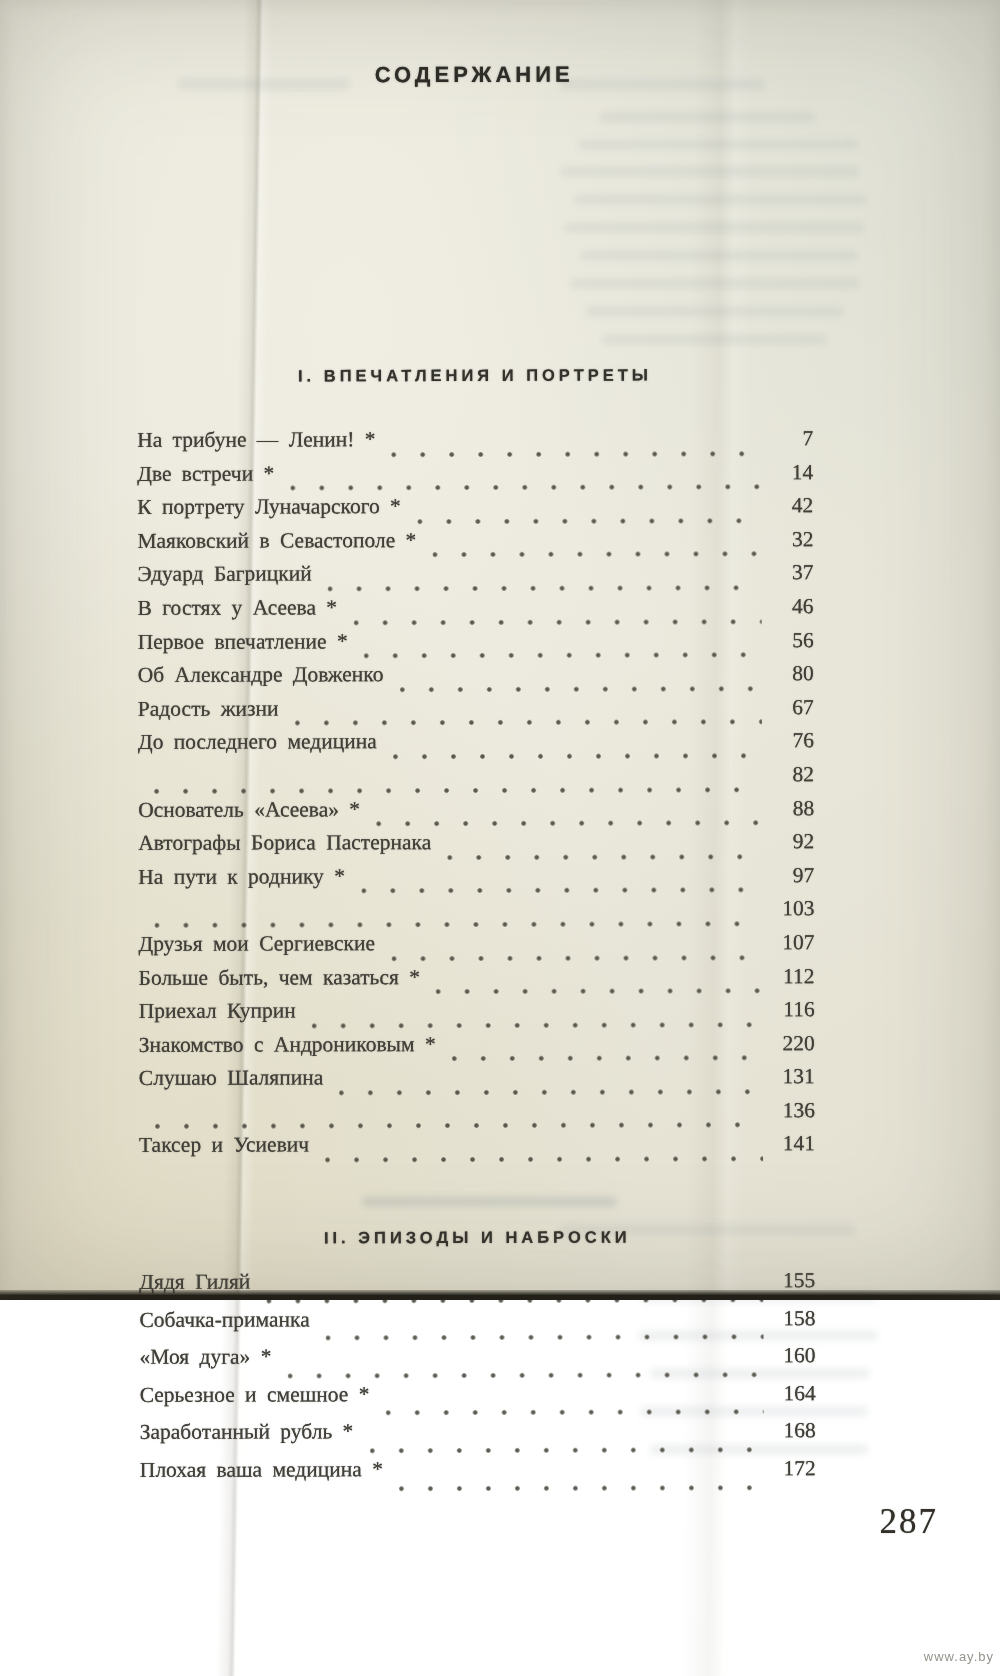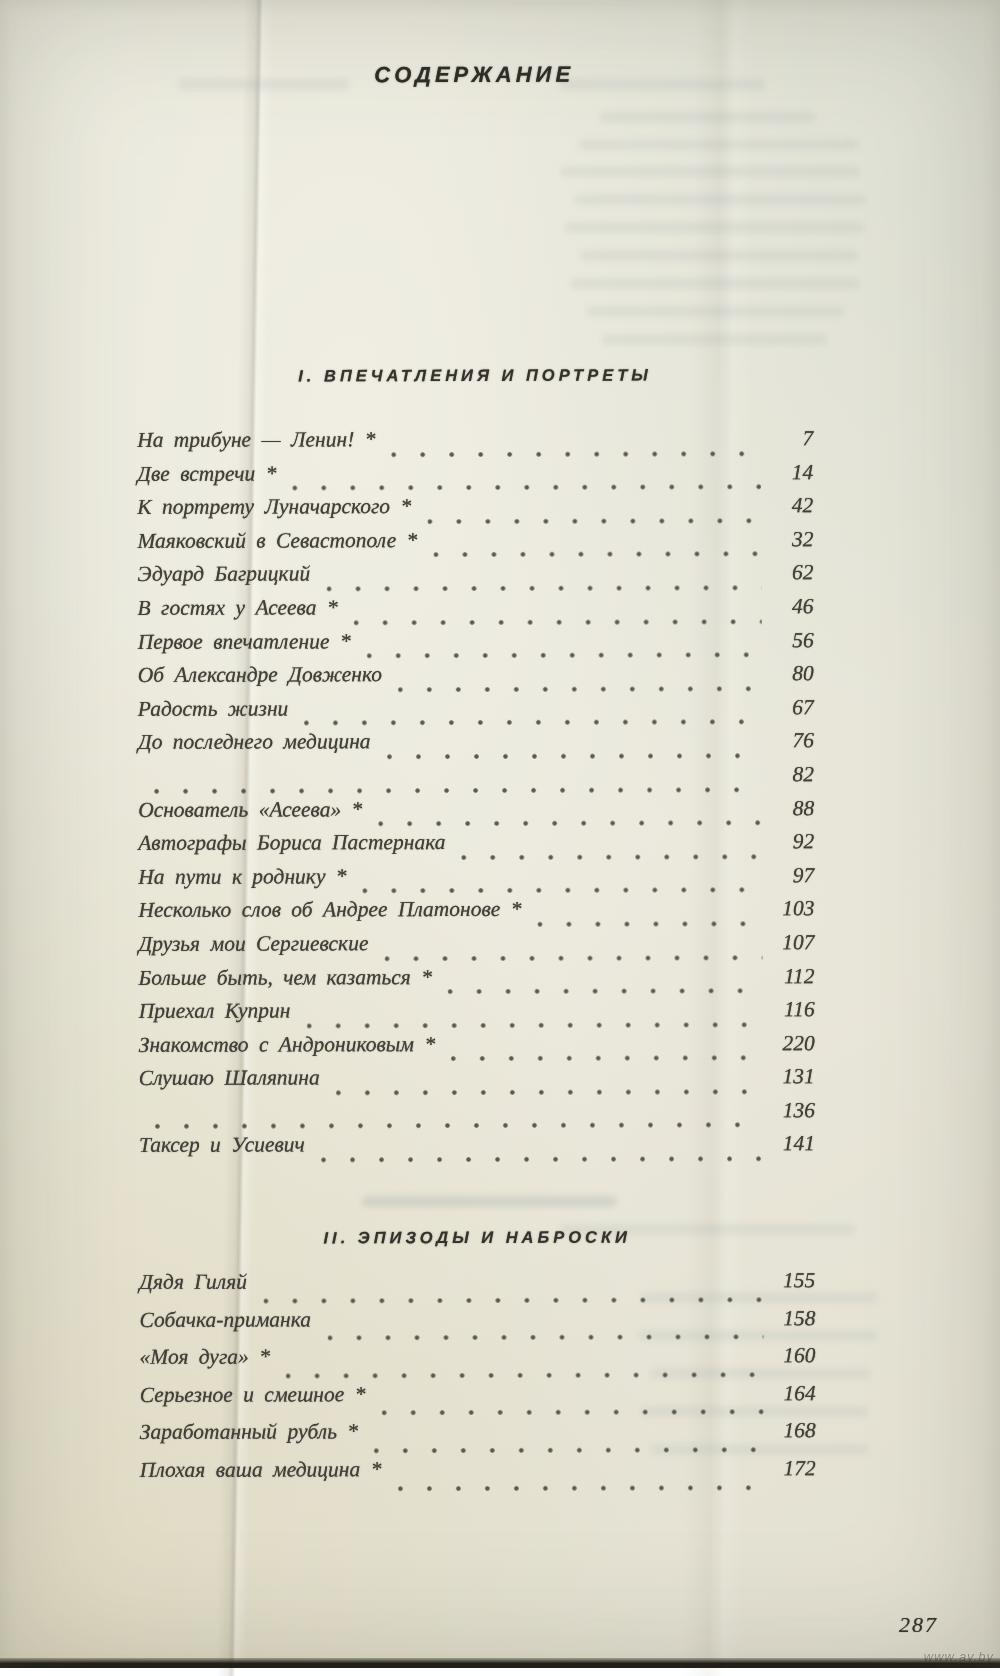--- a/index.html
+++ b/index.html
@@ -3,27 +3,26 @@
 <meta charset="utf-8">
 <style>
   html, body {
     margin: 0; padding: 0;
     width: 1000px; height: 1676px;
     overflow: hidden;
     font-family: "Liberation Serif", serif;
   }
   .photo {
     position: relative;
-    width: 1000px; height: 1668px;
+    width: 1000px; height: 1300px;
     background:
       radial-gradient(ellipse at 8% 96%, rgba(213,203,166,0.40) 0%, rgba(213,203,166,0) 45%),
       radial-gradient(ellipse at 96% 4%, rgba(198,205,196,0.30) 0%, rgba(198,205,196,0) 40%),
       radial-gradient(ellipse at 35% 25%, #f0eee3 0%, rgba(240,238,227,0) 55%),
       linear-gradient(148deg, #e9e8dc 0%, #eae8db 55%, #e3e0d1 100%);
-    font-style: italic;
   }
   .vignette {
     position: absolute; inset: 0; pointer-events: none;
     box-shadow: inset 0 0 130px rgba(92,90,74,0.28), inset 0 0 18px rgba(92,90,74,0.12);
   }
   .crease {
     position: absolute; left: 244px; top: -10px; width: 30px; height: 1700px;
     background: linear-gradient(90deg, rgba(120,114,96,0) 0%, rgba(118,112,94,0.10) 38%,
                 rgba(88,84,68,0.20) 52%, rgba(255,255,252,0.30) 64%, rgba(120,114,96,0) 100%);
     transform: rotate(0.95deg); transform-origin: top center;
@@ -86,22 +85,22 @@
     flex: 1 1 auto; align-self: flex-end;
     height: 7px; margin: 0 6px 5px 16px;
     background-image: radial-gradient(circle at 2.5px 3.5px, rgba(72,70,60,0.88) 1.7px, rgba(72,70,60,0) 2.8px);
     background-size: 29px 7px; background-repeat: repeat-x;
   }
   .toc-page {
     flex: 0 0 auto; min-width: 46px; text-align: right;
     white-space: nowrap;
   }
   .folio {
-    position: absolute; top: 1612px; right: 62px;
-    font-size: 22px; color: #33302a;
+    position: absolute; top: 1502px; right: 62px;
+    font-size: 35px; color: #33302a;
     letter-spacing: 2px;
     text-shadow: 0 0 1px rgba(51,48,42,0.75);
   }
   .watermark {
     position: absolute; right: 6px; top: 1649px;
     font-family: "Liberation Sans", sans-serif;
     font-size: 13px; color: #94938c;
     letter-spacing: 1px;
     text-shadow: 0 0 2px rgba(255,255,255,0.8);
   }
@@ -158,21 +157,21 @@
 
   <div class="toc-row">
     <span class="toc-title">Маяковский в Севастополе *</span>
     <span class="leader"></span>
     <span class="toc-page">32</span>
   </div>
 
   <div class="toc-row">
     <span class="toc-title">Эдуард Багрицкий</span>
     <span class="leader"></span>
-    <span class="toc-page">62</span>
+    <span class="toc-page">37</span>
   </div>
 
   <div class="toc-row">
     <span class="toc-title">В гостях у Асеева *</span>
     <span class="leader"></span>
     <span class="toc-page">46</span>
   </div>
 
   <div class="toc-row">
     <span class="toc-title">Первое впечатление *</span>
@@ -215,21 +214,20 @@
     <span class="toc-page">92</span>
   </div>
 
   <div class="toc-row">
     <span class="toc-title">На пути к роднику *</span>
     <span class="leader"></span>
     <span class="toc-page">97</span>
   </div>
 
   <div class="toc-row">
-    <span class="toc-title">Несколько слов об Андрее Платонове *</span>
     <span class="leader"></span>
     <span class="toc-page">103</span>
   </div>
 
   <div class="toc-row">
     <span class="toc-title">Друзья мои Сергиевские</span>
     <span class="leader"></span>
     <span class="toc-page">107</span>
   </div>
 

